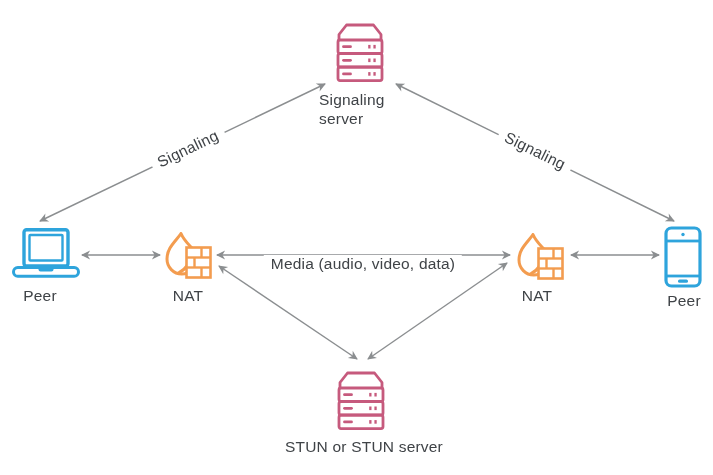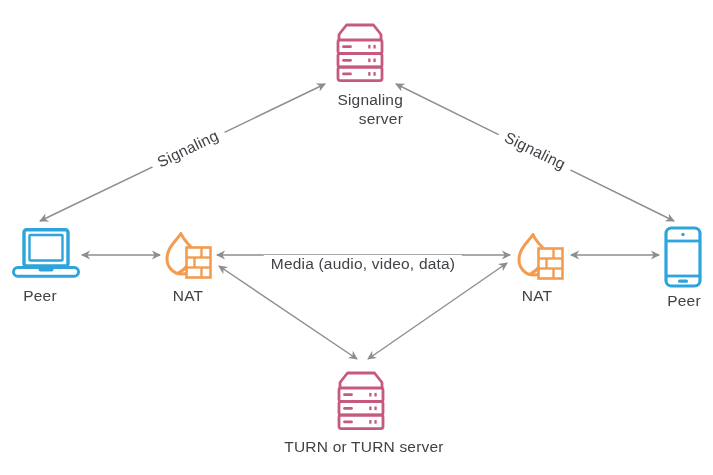--- a/index.html
+++ b/index.html
@@ -7,21 +7,21 @@
   body {
     width:713px; height:475px; position:relative; overflow:hidden;
     font-family:"Liberation Sans", sans-serif;
   }
   .edge-layer { position:absolute; left:0; top:0; }
   .node { position:absolute; line-height:0; }
   .node svg { display:block; }
   .node-label {
     position:absolute; transform:translateX(-50%);
     color:var(--c-text,#3F4347); font-size:15.5px; letter-spacing:.2px;
-    text-align:right; white-space:nowrap; line-height:1.25;
+    text-align:left; white-space:nowrap; line-height:1.25;
   }
   .node-label.wrap { white-space:normal; width:84px; }
   .edge-label {
     position:absolute; transform:translate(-50%,-50%);
     background:#fff; color:var(--c-text,#3F4347);
     font-size:15.5px; letter-spacing:.2px; padding:0 7px; white-space:nowrap;
   }
   .edge-label.rot-left  { transform:translate(-50%,-50%) rotate(-25.7deg); }
   .edge-label.rot-right { transform:translate(-50%,-50%) rotate(26.2deg); }
   .c-server { color:var(--c-server,#C65A7D); }
@@ -152,17 +152,17 @@
     <g fill="currentColor">
       <rect x="33.2" y="22.9" width="2.3" height="3.6"></rect>
         <rect x="38.4" y="22.9" width="2.3" height="3.6"></rect>
       <rect x="33.2" y="36.5" width="2.3" height="3.6"></rect>
         <rect x="38.4" y="36.5" width="2.3" height="3.6"></rect>
       <rect x="33.2" y="50.1" width="2.3" height="3.6"></rect>
         <rect x="38.4" y="50.1" width="2.3" height="3.6"></rect>
     </g>
   </svg>
 </div>
-<div class="node-label" style="left:364px;top:437px">TURN or TURN server</div>
+<div class="node-label" style="left:364px;top:437px">STUN or STUN server</div>
 
 <div class="edge-label rot-left" style="left:188px;top:149px">Signaling</div>
 <div class="edge-label rot-right" style="left:535px;top:151px">Signaling</div>
 <div class="edge-label" style="left:363px;top:264px">Media (audio, video, data)</div>
 
 </body></html>

